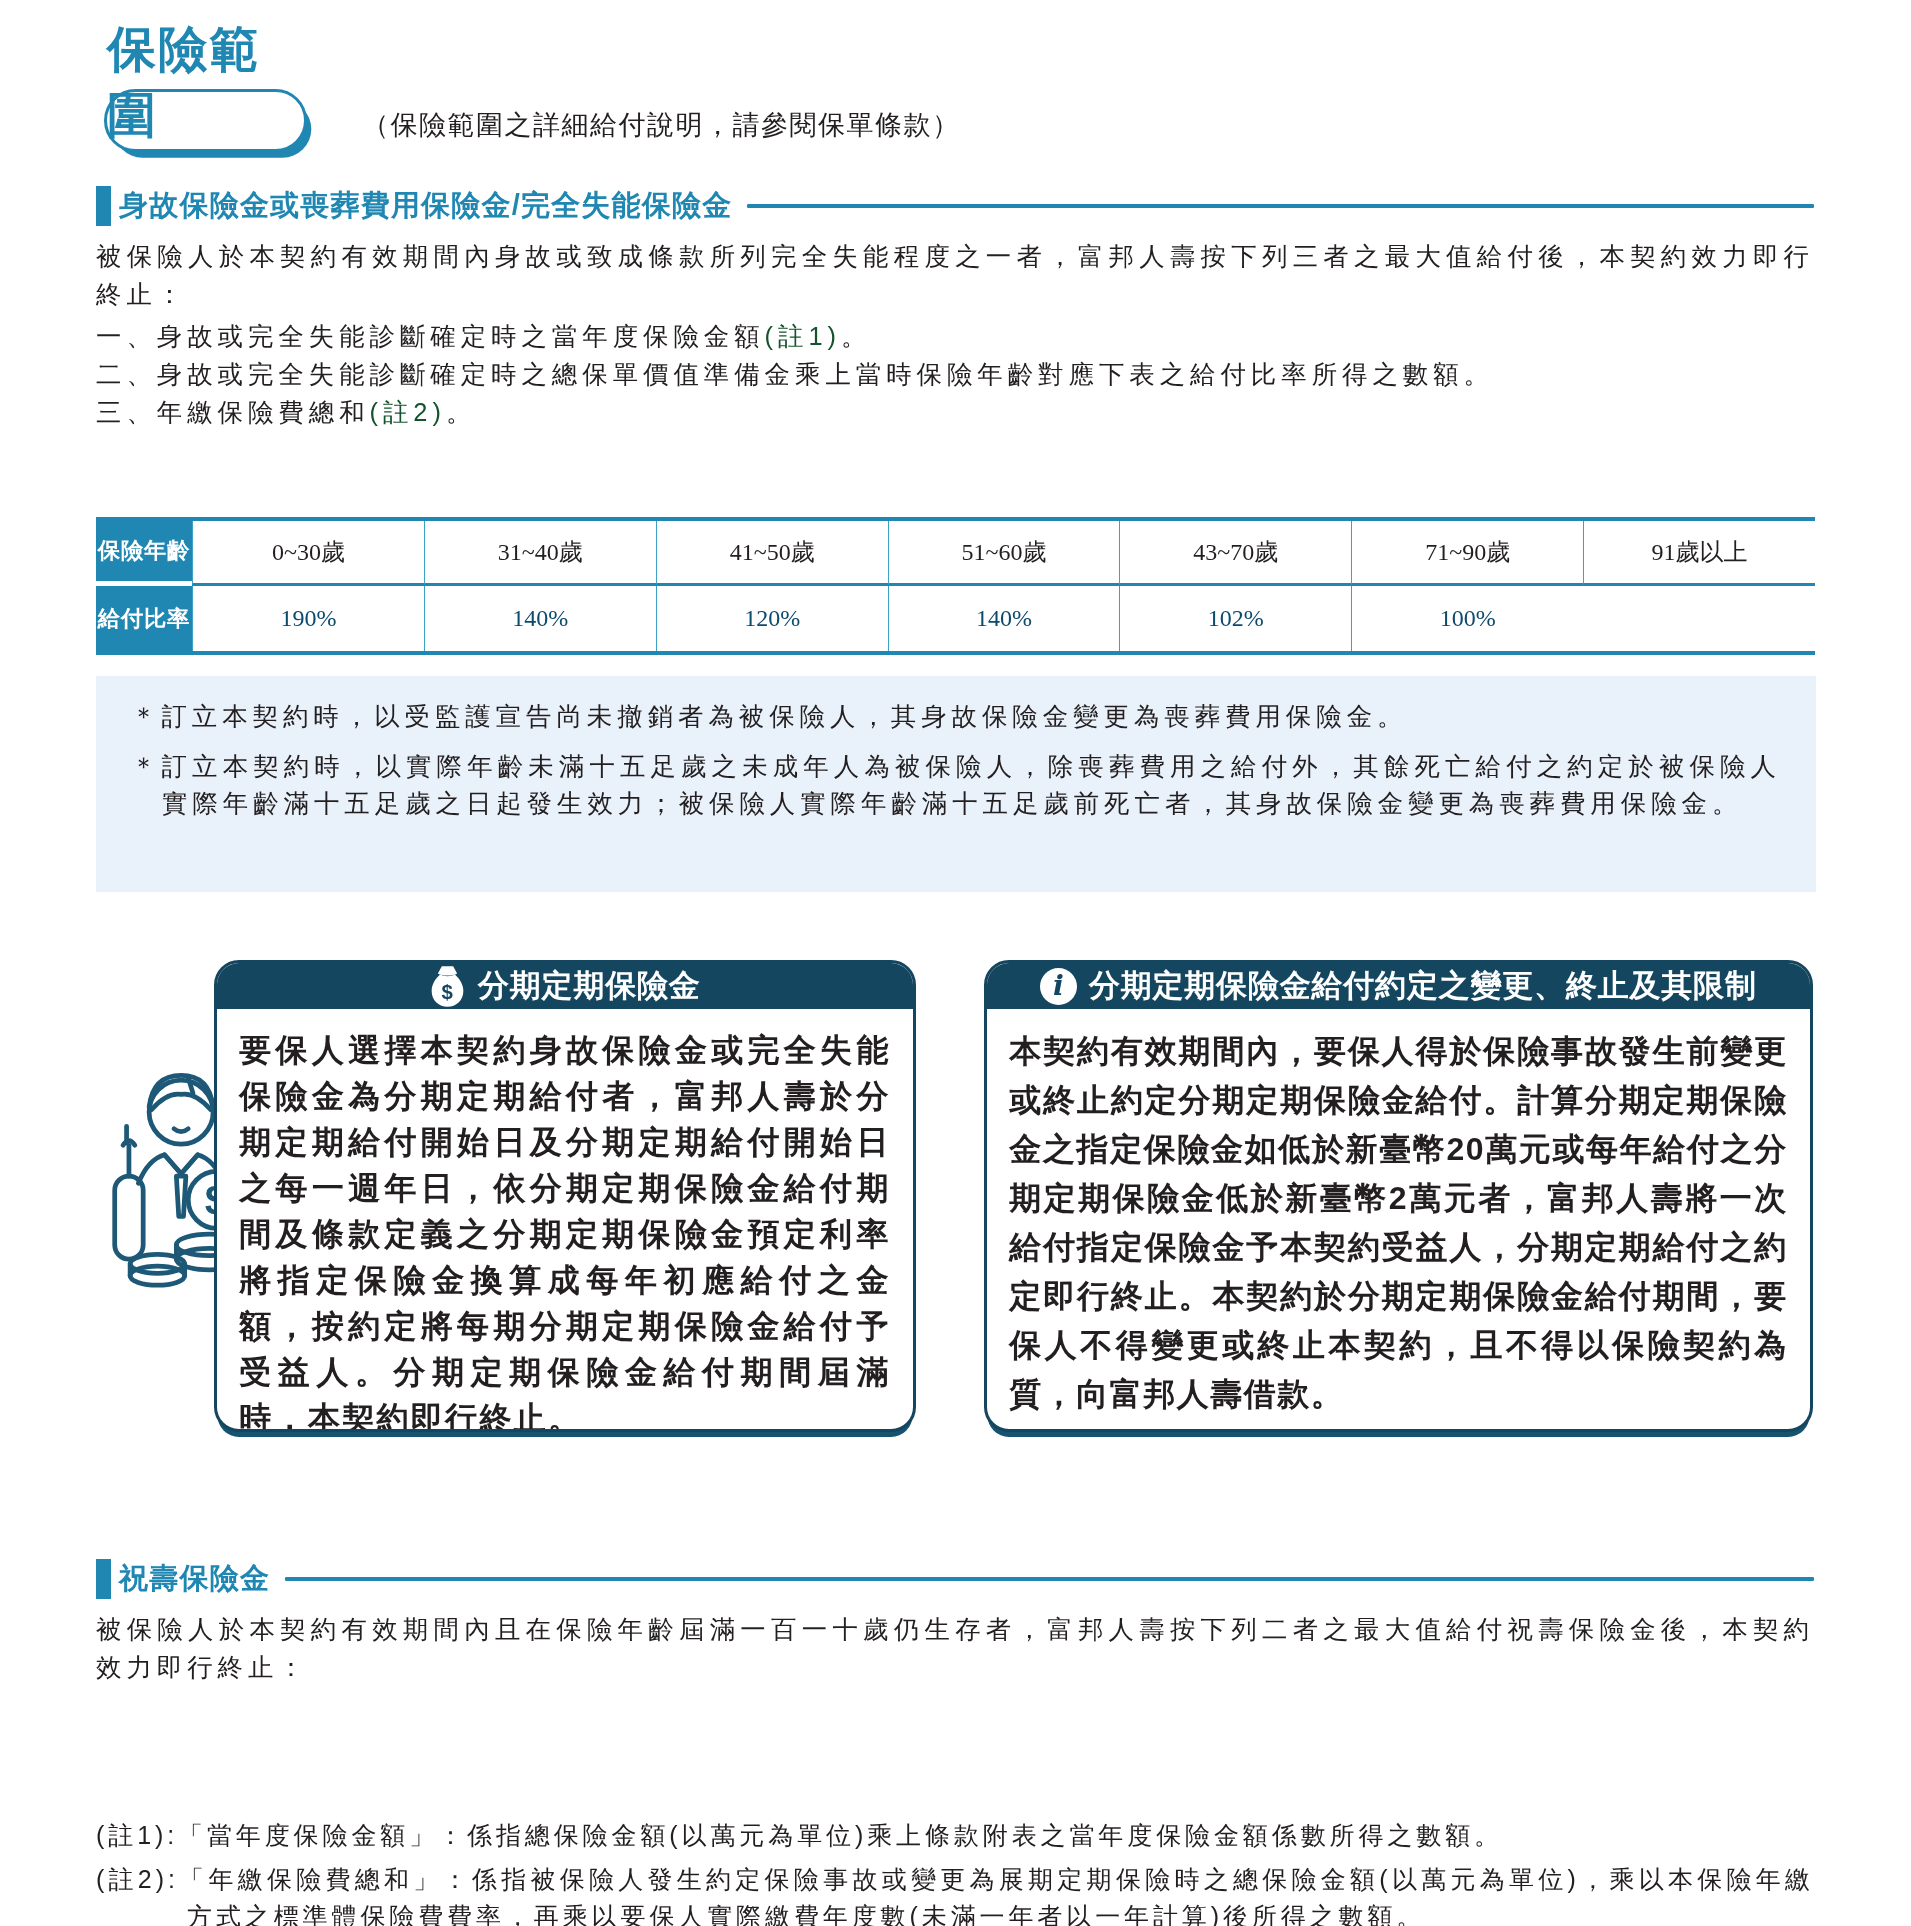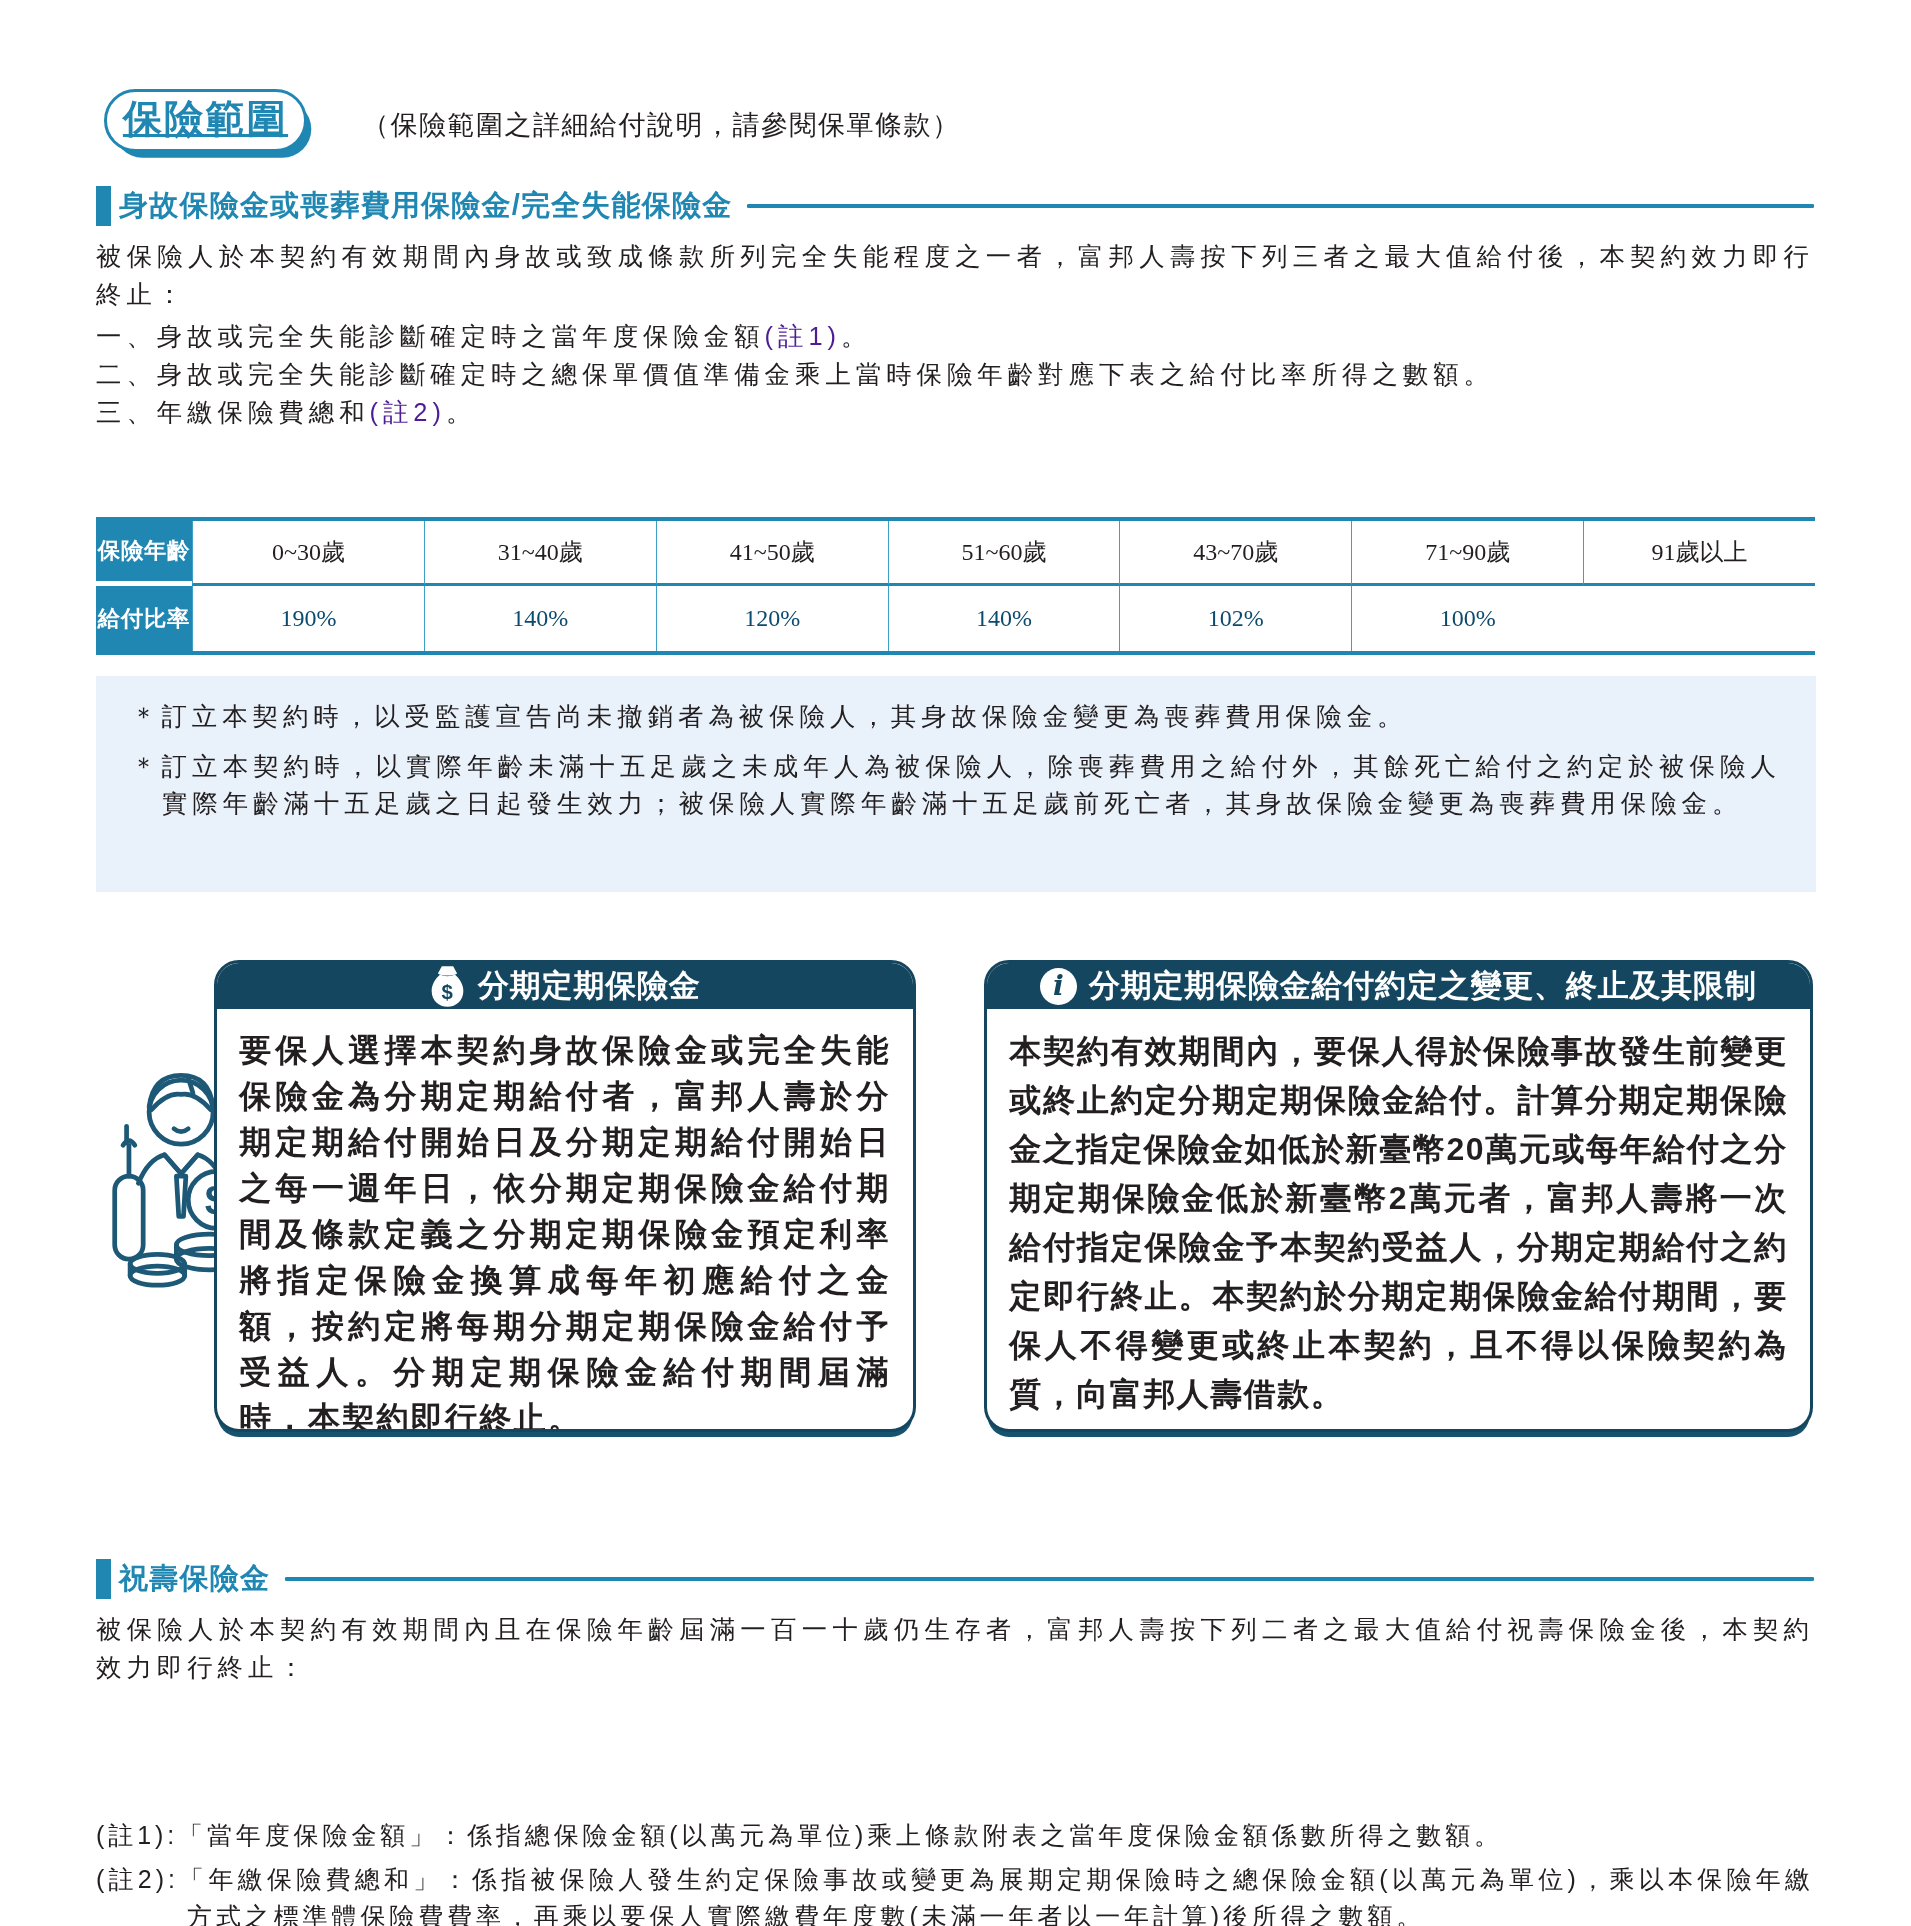--- a/index.html
+++ b/index.html
@@ -10,45 +10,44 @@
     font-family:"Liberation Sans","DejaVu Sans",sans-serif;
     color:#231f20;
     overflow:hidden;
   }
   
   .badge{
     position:absolute;left:104px;top:89px;
     width:197px;height:57px;
     border:3.5px solid #1f87b2;border-radius:35px;
     background:#ffffff;
-    display:flex;align-items:flex-start;justify-content:center;
-    color:#1f87b2;font-size:39px;font-weight:bold;letter-spacing:2.3px;
+    display:flex;align-items:flex-end;justify-content:center;
+    color:#1f87b2;font-size:49px;font-weight:bold;letter-spacing:2.3px;
     box-shadow:7px 8.5px 0 -2.7px #1f87b2;
-    text-decoration:underline;
   }
   .caption{
     position:absolute;left:362px;top:107px;
     font-size:27px;letter-spacing:1.5px;color:#231f20;
   }
   
   .sec-head{
     position:absolute;left:96px;width:1718px;
     display:flex;align-items:center;
   }
   .sec-head .bullet{width:14.6px;height:40px;background:#1f87b2;flex:0 0 auto;margin-right:8.5px;}
   .sec-head .t{font-size:29px;font-weight:bold;color:#1f87b2;letter-spacing:1.2px;white-space:nowrap;}
   .sec-head .hline{flex:1;height:4.6px;background:#1f87b2;margin-left:14.6px;border-radius:1.2px;}
   
   .para{
     position:absolute;left:96px;width:1718px;
     font-size:25.4px;letter-spacing:5px;line-height:38px;
     text-align:justify;color:#231f20;
   }
   .items .item{white-space:nowrap;}
-  .ref{color:#4c1d95;margin-top:8px;}
+  .ref{color:#14532d;margin-top:8px;}
   
   .tbl{
     position:absolute;left:96px;top:517px;width:1719px;
     border-top:4.6px solid #1f87b2;border-bottom:4.6px solid #1f87b2;
     display:grid;grid-template-columns:96px repeat(7,1fr);
     grid-template-rows:65px 65px;
     font-size:24px;
   }
   .tbl .cell{display:flex;align-items:center;justify-content:center;font-family:Liberation Serif, serif;}
   .tbl .lbl{background:#1f87b2;color:#ffffff;font-size:22.3px;font-weight:bold;letter-spacing:0.8px;}

